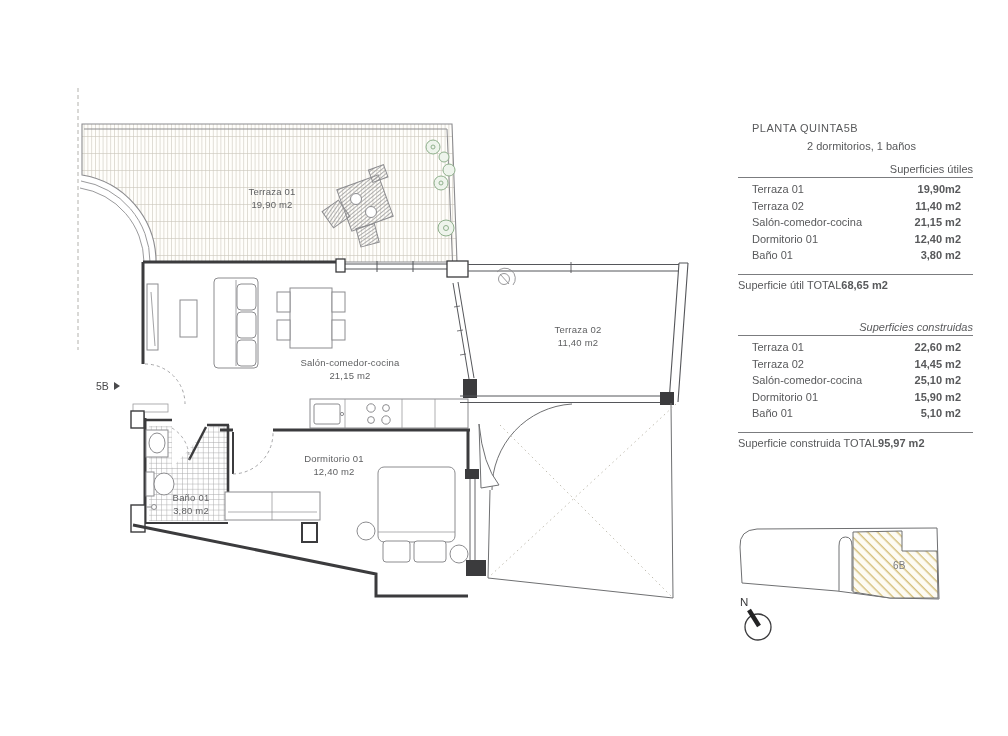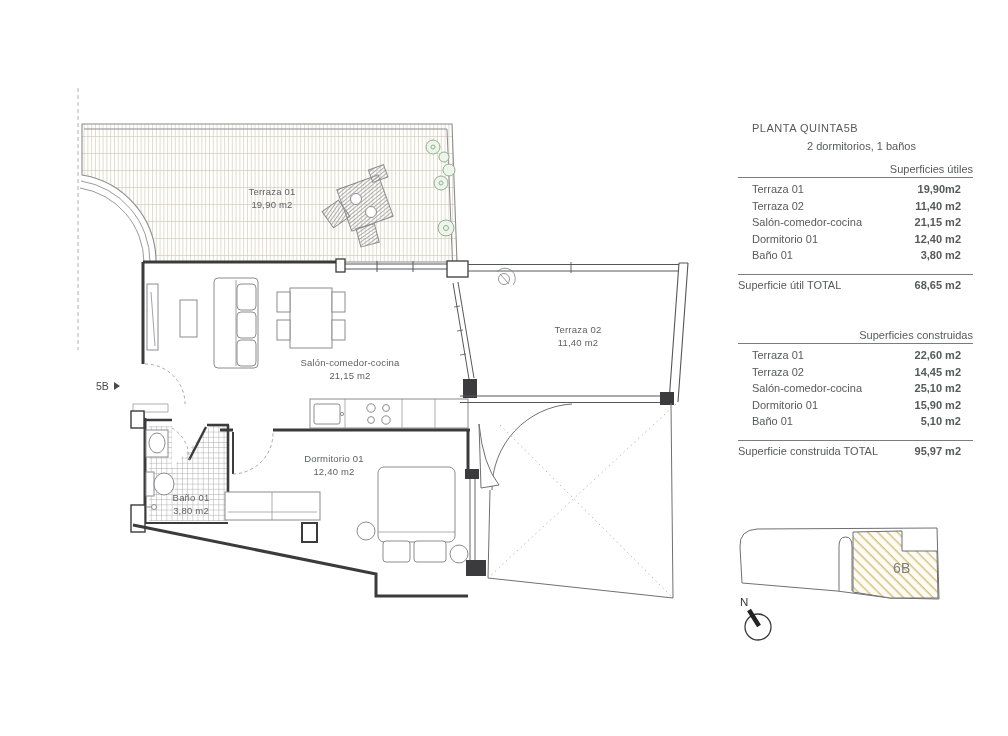--- a/index.html
+++ b/index.html
@@ -23,25 +23,25 @@
   }
   
   .panel{position:absolute;left:738px;top:121px;width:235px;font-size:11px;color:#58595b;}
   .ptitle{display:flex;justify-content:flex-start;padding-left:14px;height:15px;line-height:15px;letter-spacing:.5px;}
   .psubtitle{padding-left:12px;height:14px;line-height:14px;margin-top:3px;text-align:center;}
   .pheading{padding-left:13px;height:13px;line-height:13px;margin-top:10px;text-align:right;}
   .prule{border-top:1px solid #7b7c7f;margin-top:1px;}
   .prows{margin-top:3px;}
   .prow{display:flex;justify-content:space-between;height:16.6px;line-height:16.6px;padding-left:14px;}
   .prow .val,.ptotal .val{padding-right:12px;font-weight:bold;}
-  .ptotal{display:flex;justify-content:space-between;height:16px;line-height:16px;margin-top:2px;}
-  .gap24{margin-top:36px;}
+  .ptotal{display:flex;height:16px;line-height:16px;margin-top:2px;}
+  .gap24{margin-top:28px;font-style:italic;}
   .rule-top10{border-top:1px solid #7b7c7f;margin-top:10px;}
   
-  .keyplan-label{position:absolute;left:881px;top:560px;font-size:14px;color:#7b7c7f;letter-spacing:.3px;padding-left:12px;}
+  .keyplan-label{position:absolute;left:881px;top:560px;font-size:10px;color:#7b7c7f;letter-spacing:.3px;padding-left:12px;}
   .north-label{position:absolute;left:740px;top:596px;font-size:11.5px;color:#3b3b3d;}
 </style>
 </head>
 <body>
 
 <div class="canvas">
 
   <svg width="1008" height="736" viewBox="0 0 1008 736">
     <defs>
       <pattern id="deck" width="3.8" height="17" patternUnits="userSpaceOnUse">

